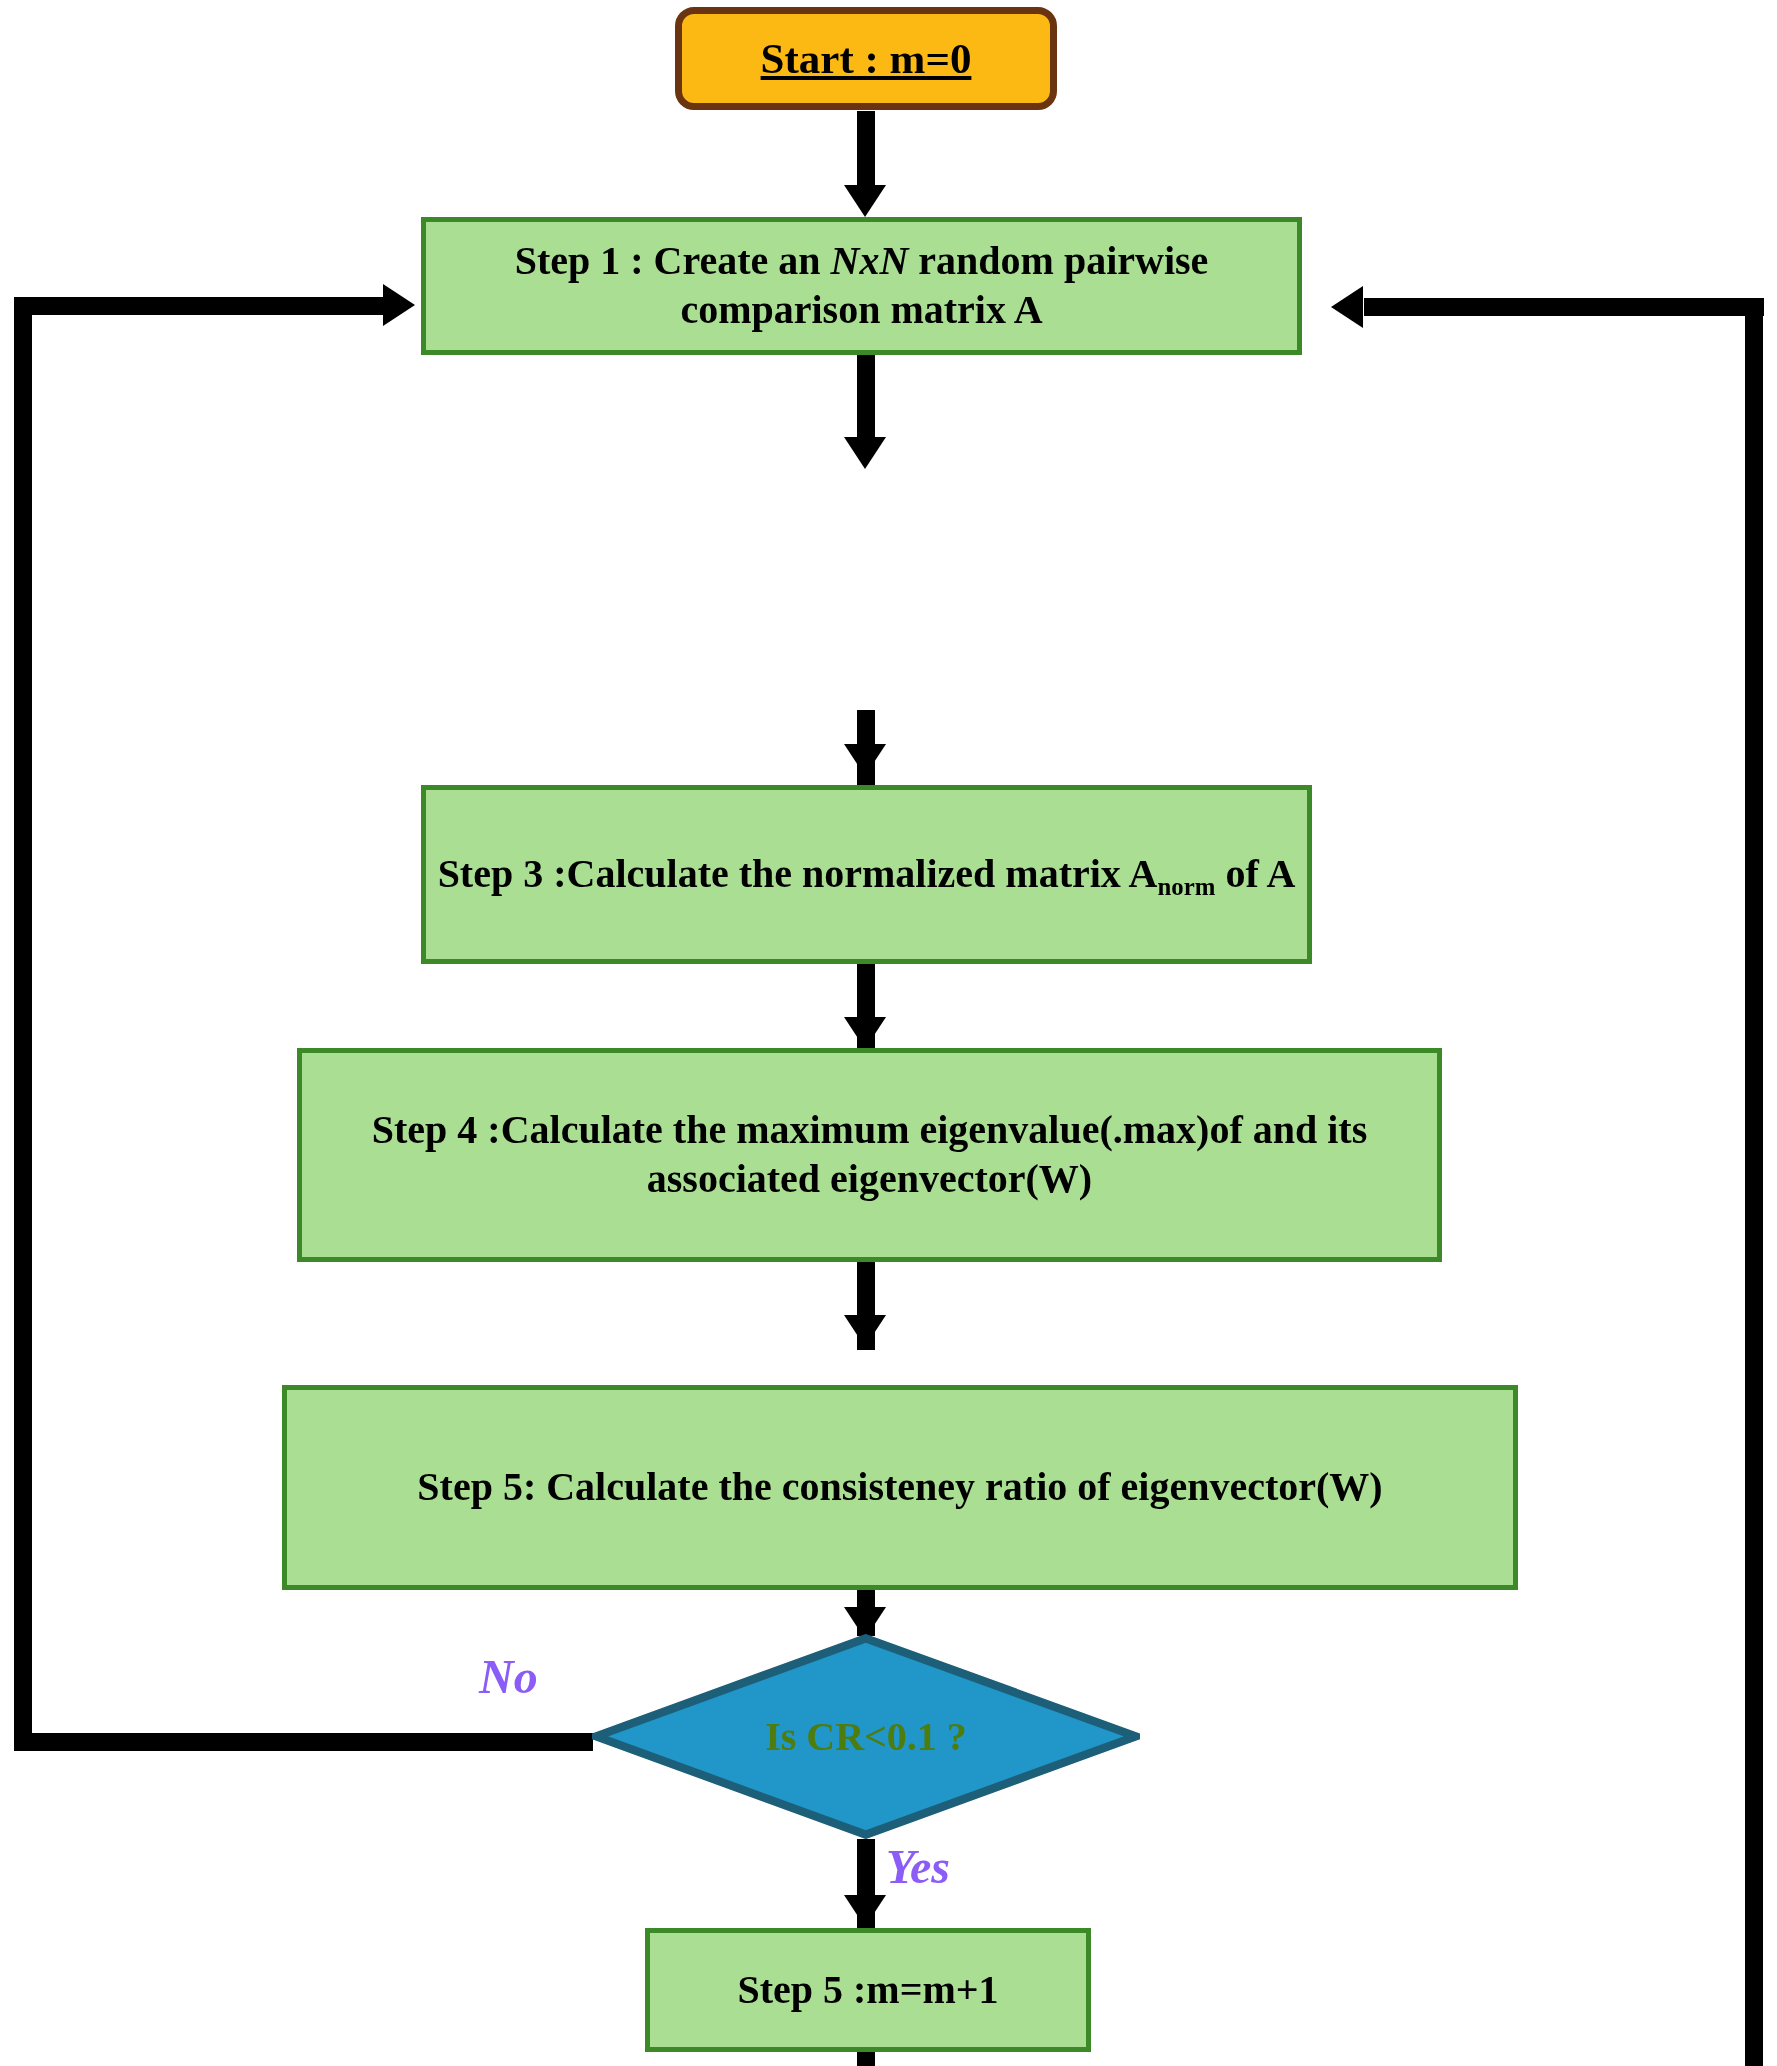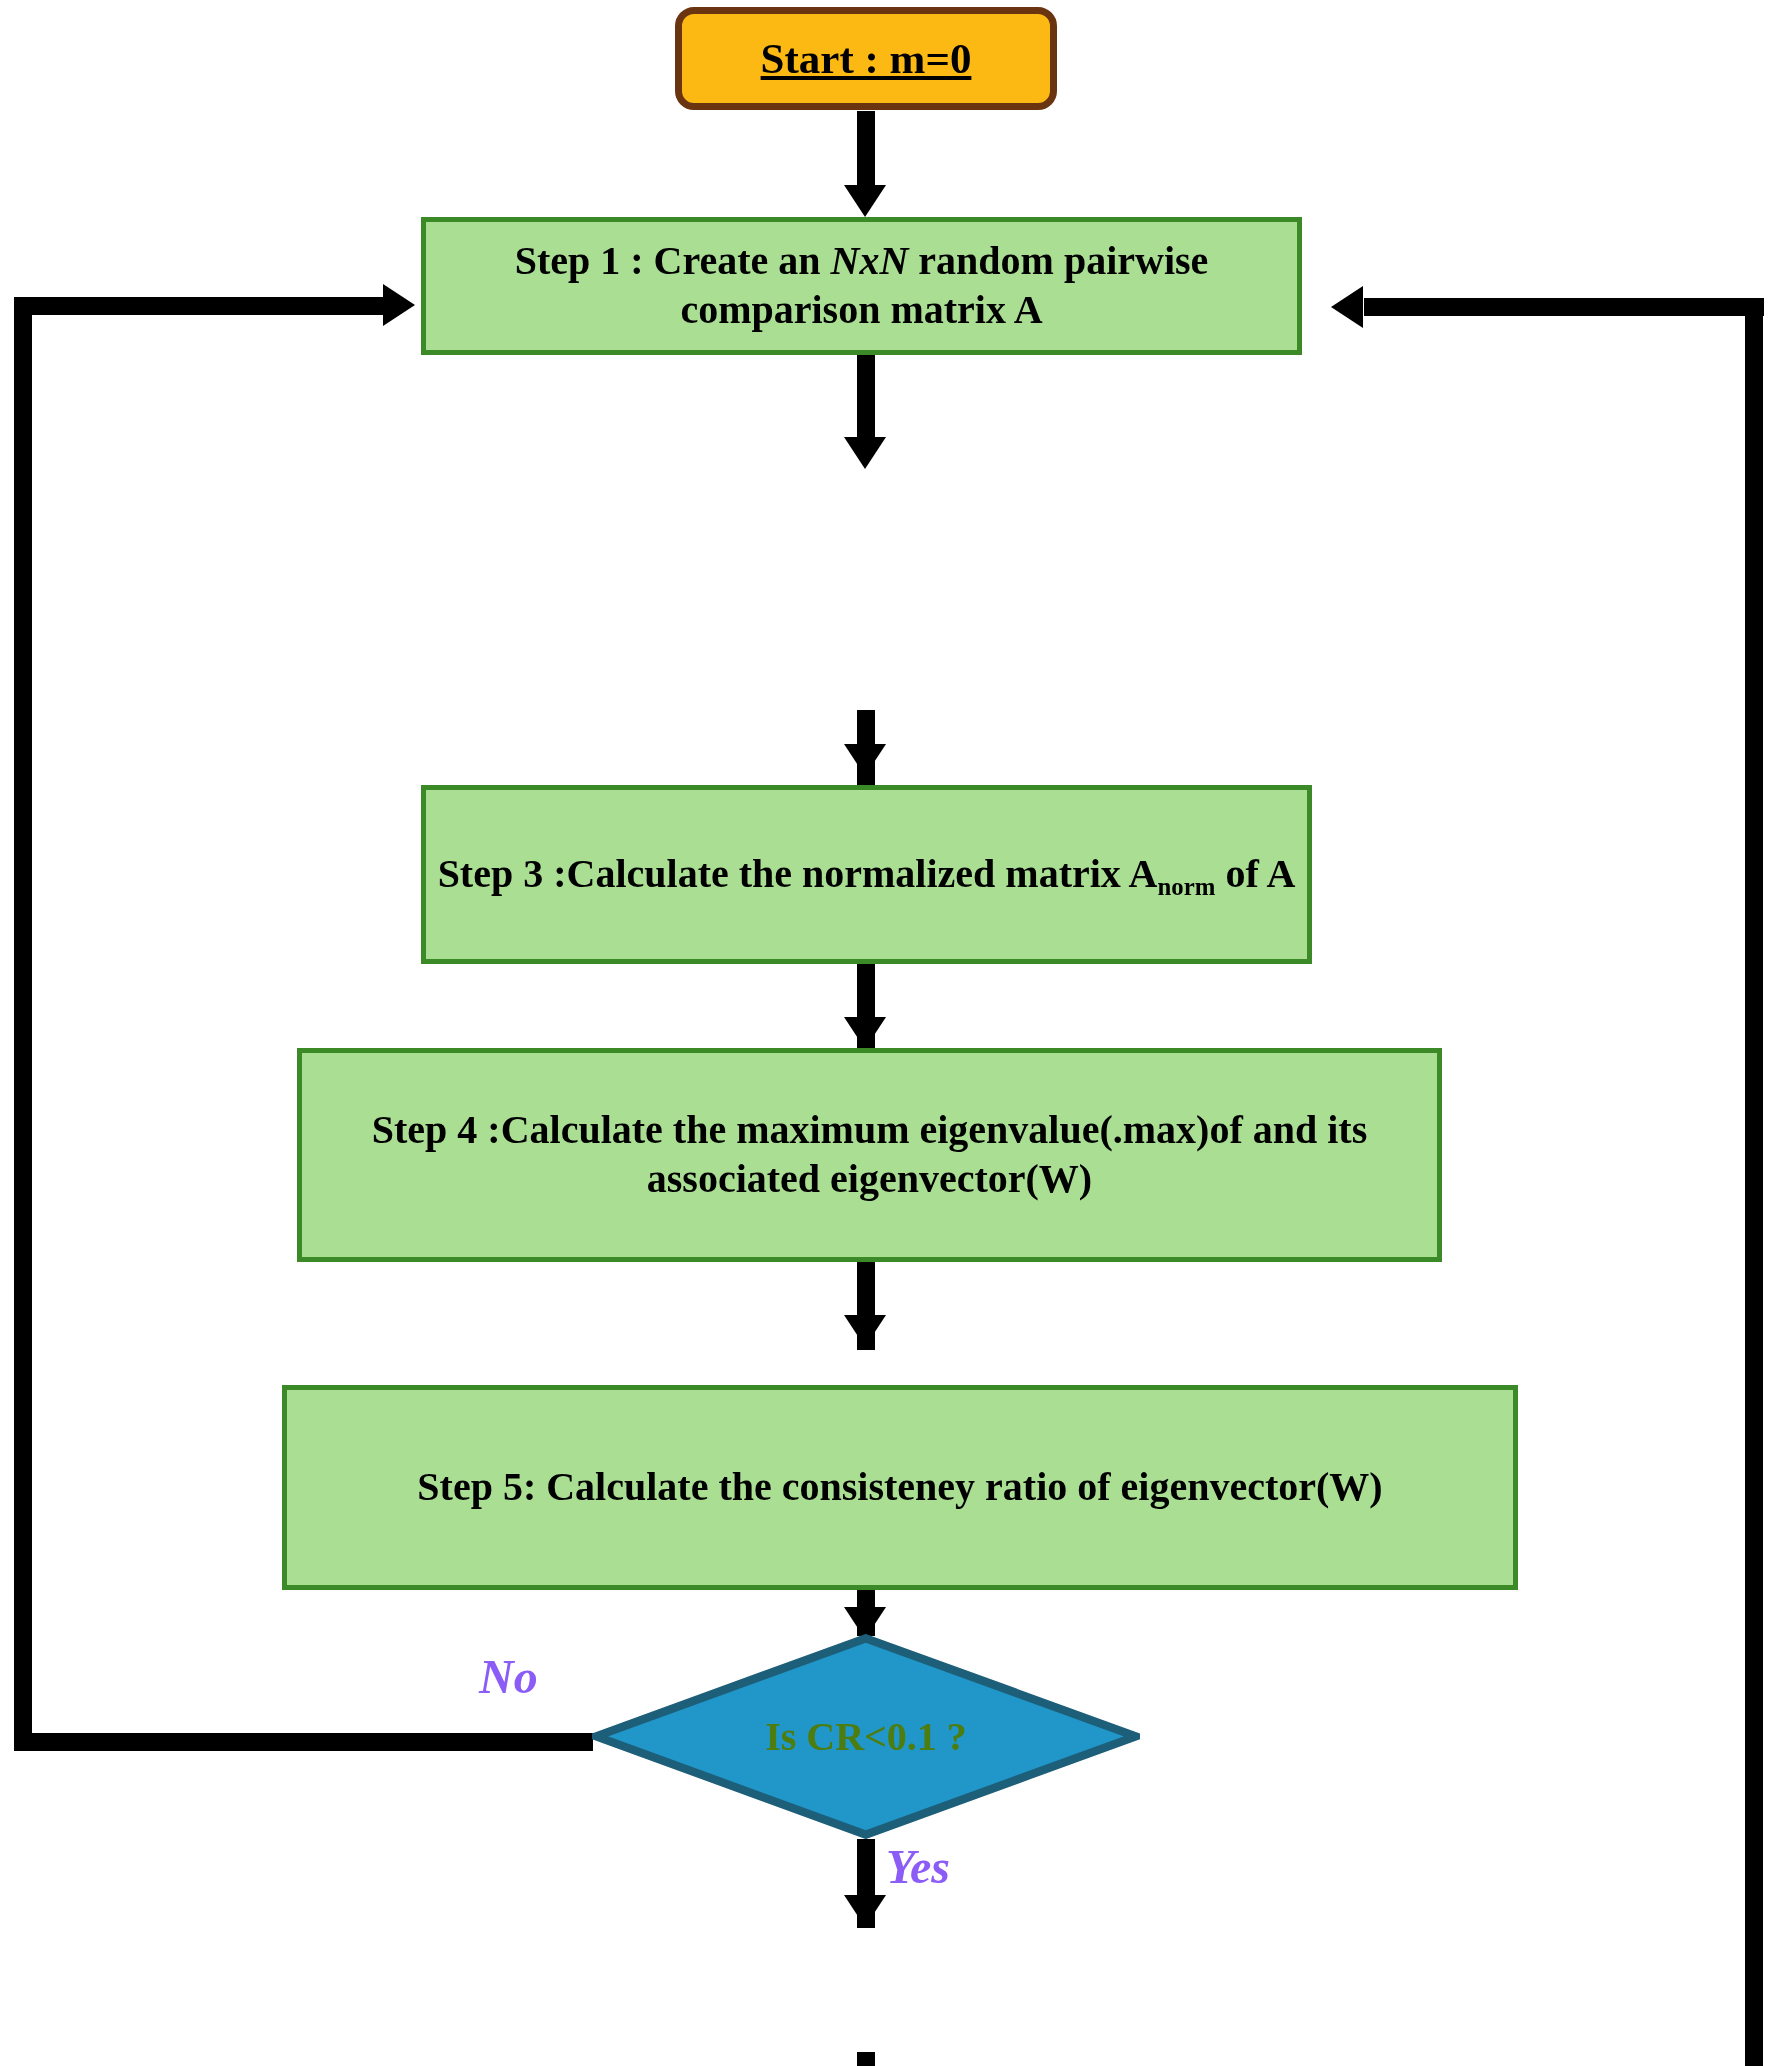--- a/index.html
+++ b/index.html
@@ -162,15 +162,18 @@
     <svg width="548" height="205" viewBox="0 0 1325 495">
       <polygon points="662,10 1315,247 662,485 10,247" fill="#2196c8" stroke="#1d5e78" stroke-width="20"></polygon>
     </svg>
     <div class="diamond-label">Is CR&lt;0.1 ?</div>
   </div>
 
   <div class="edge-label" style="left:479px; top:1649px;">No</div>
 
   <div class="edge-label" style="left:886px; top:1839px;">Yes</div>
 
+  <div class="node proc" style="left:645px; top:1928px; width:446px; height:124px;">
+    <span>Step 5 :m=m+1</span>
+  </div>
 
 </div>
 
 
 </body></html>

